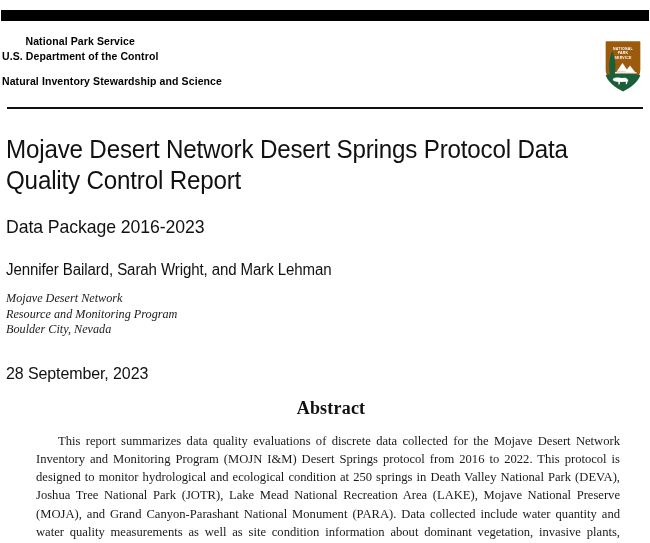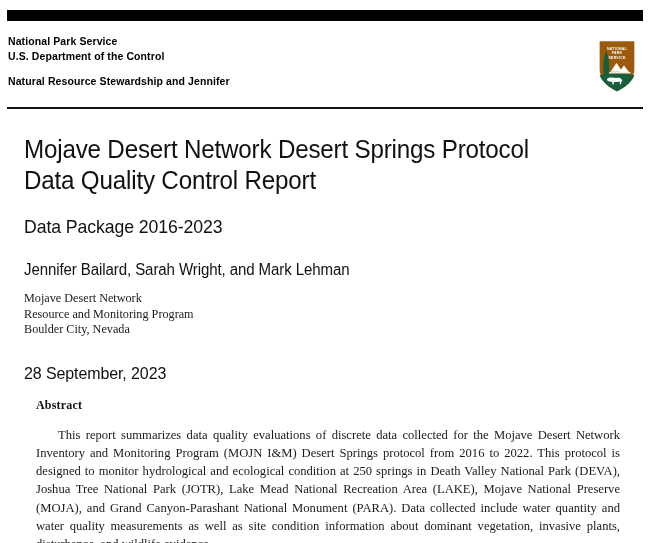--- a/index.html
+++ b/index.html
@@ -20,21 +20,22 @@
     width: 650px;
     height: 543px;
     box-sizing: border-box;
     position: relative;
     background: #fff;
   }
 
   
   .masthead {
     position: relative;
-    padding: 0 7px;
+    padding: 0 1px;
+    text-align: center;
   }
   .black-bar {
     margin-top: 10px;
     height: 11px;
     background: #000000;
   }
   .masthead-body {
     position: relative;
     min-height: 72px;
   }
@@ -74,21 +75,21 @@
 
   .header-rule {
     margin: 0 7px;
     border: 0;
     border-top: 2.2px solid #111;
     margin-top: 14px;
   }
 
   
   .title-block {
-    padding: 0 24px;
+    padding: 0 6px;
   }
   .doc-title {
     margin: 0;
     padding-top: 25px;
     font-family: "Liberation Sans", sans-serif;
     font-weight: normal;
     font-size: 26px;
     line-height: 31px;
     letter-spacing: -0.2px;
     color: #111;
@@ -119,21 +120,21 @@
     transform: scaleX(0.94);
     transform-origin: left top;
   }
   .affiliation {
     padding-top: 12px;
     font-family: "Liberation Serif", serif;
     font-size: 12.2px;
     line-height: 15.5px;
     color: #1a1a1a;
   }
-  .affiliation div { white-space: nowrap; }
+  .affiliation div { white-space: nowrap; font-style: italic; }
 
   .doc-date {
     margin: 0;
     padding-top: 26px;
     font-family: "Liberation Sans", sans-serif;
     font-weight: normal;
     font-size: 17px;
     line-height: 20px;
     letter-spacing: -0.1px;
     color: #111;
@@ -141,23 +142,24 @@
     transform-origin: left top;
   }
 
   
   .abstract-section {
     padding: 0 24px 0 36px;
   }
   .abstract-heading {
     margin: 0;
     padding-top: 14px;
+    text-align: center;
     font-family: "Liberation Serif", serif;
     font-weight: bold;
-    font-size: 12px;
+    font-size: 18px;
     letter-spacing: 0.2px;
     color: #111;
   }
   .abstract-body {
     margin: 0;
     padding-top: 13px;
     padding-right: 6px;
     text-indent: 22px;
     text-align: justify;
     font-family: "Liberation Serif", serif;
@@ -175,21 +177,21 @@
 
     <div class="black-bar"></div>
 
     <div class="masthead-body">
 
       <div class="agency-block">
         <div class="agency-line">National Park Service</div>
         <div class="agency-line">U.S. Department of the Control</div>
       </div>
 
-      <div class="nrss-line">Natural Resource Stewardship and Jennifer</div>
+      <div class="nrss-line">Natural Inventory Stewardship and Science</div>
 
       <div class="arrowhead-wrap">
         <svg width="42" height="54" viewBox="0 0 42 54" xmlns="http://www.w3.org/2000/svg">
           <defs>
             <clipPath id="ahClip">
               <path d="M4.2 1.2 H37.8 A1.6 1.6 0 0 1 39.4 2.8 V30.5 C39.4 38.5 34.0 45.8 21.0 52.6 C8.0 45.8 2.6 38.5 2.6 30.5 V2.8 A1.6 1.6 0 0 1 4.2 1.2 Z"></path>
             </clipPath>
           </defs>
 
           <path d="M4.2 1.2 H37.8 A1.6 1.6 0 0 1 39.4 2.8 V30.5 C39.4 38.5 34.0 45.8 21.0 52.6 C8.0 45.8 2.6 38.5 2.6 30.5 V2.8 A1.6 1.6 0 0 1 4.2 1.2 Z" fill="#9C5B0C" stroke="#ffffff" stroke-width="2.1"></path>

